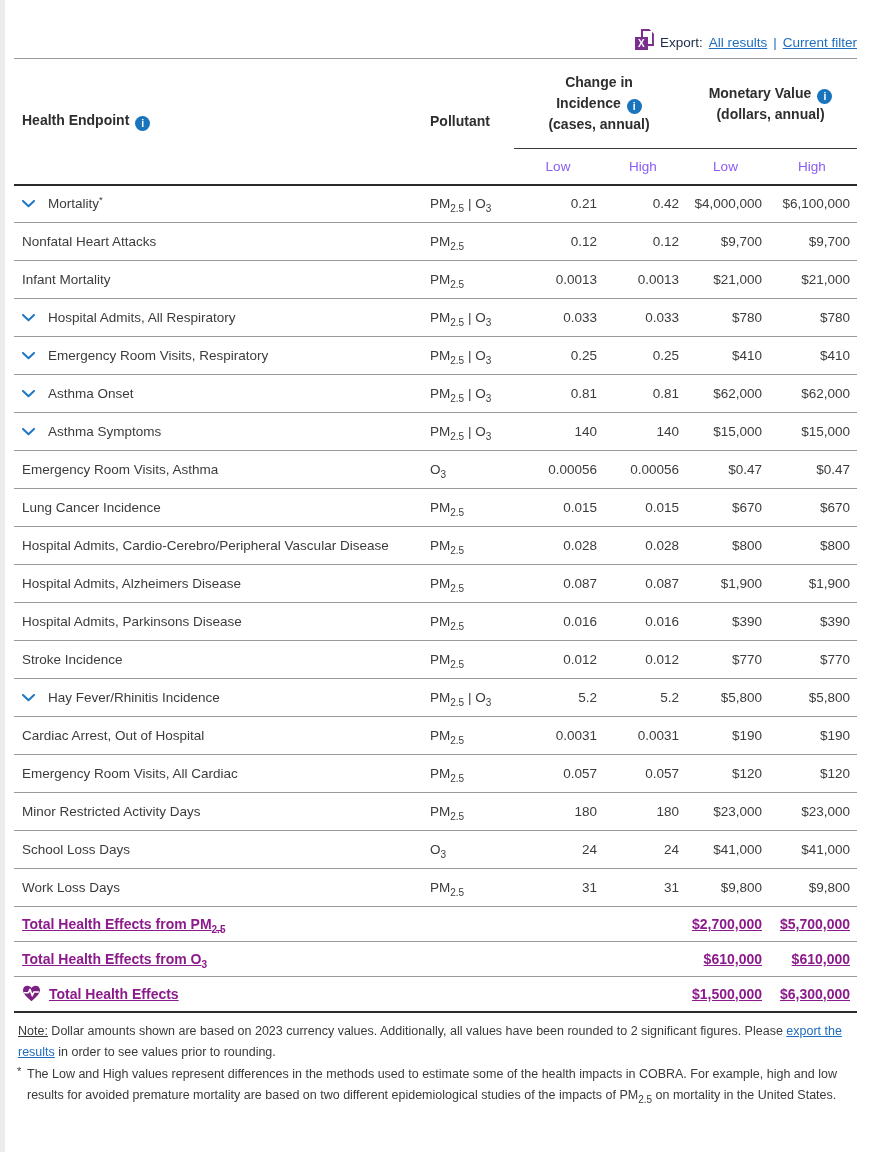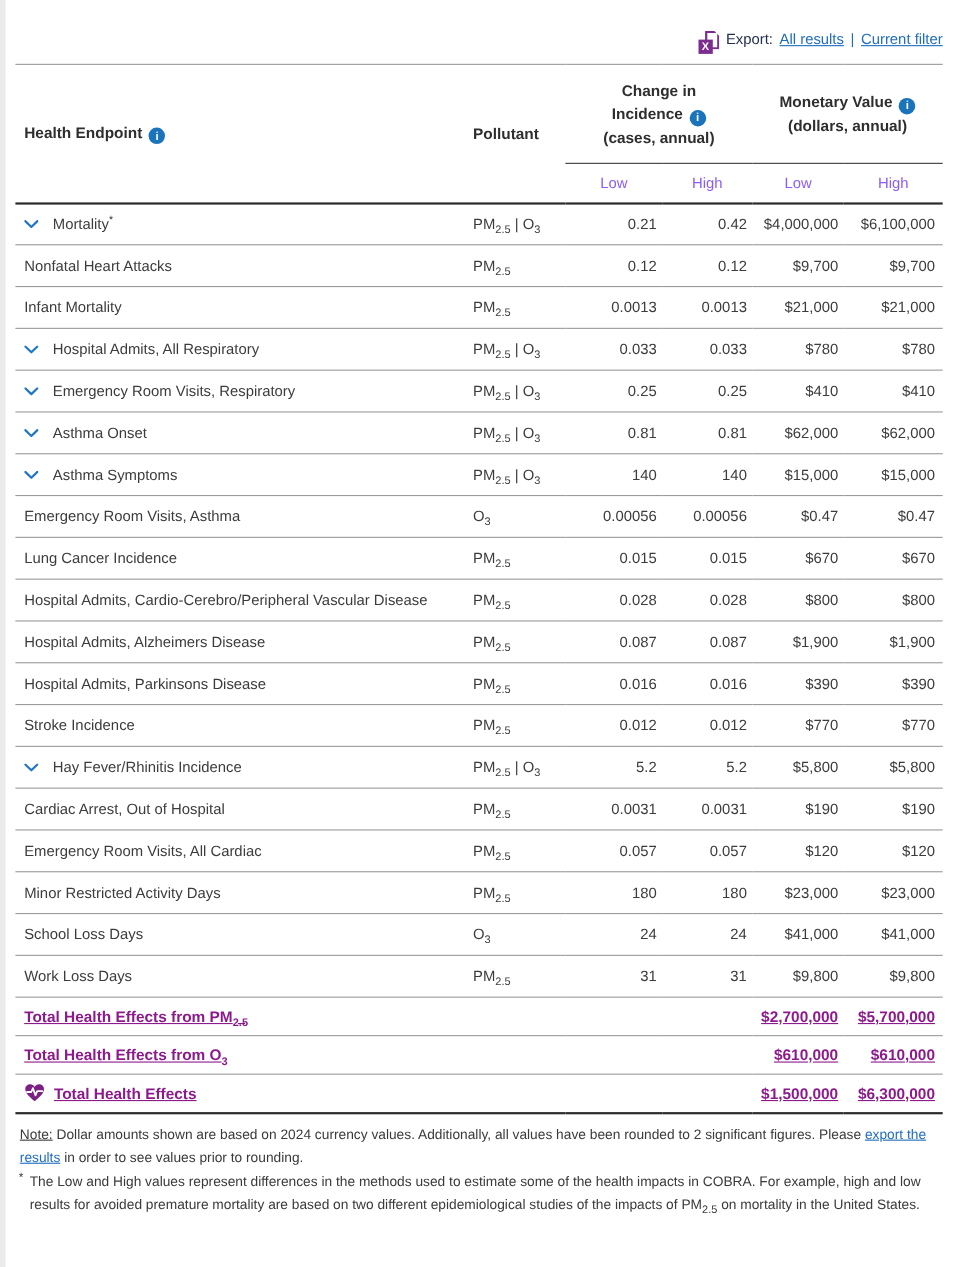--- a/index.html
+++ b/index.html
@@ -8,21 +8,21 @@
     width: 871px; height: 1152px; overflow: hidden; position: relative;
     font-family: "Liberation Sans", "DejaVu Sans", sans-serif;
     color: #3c3c3c;
   }
   .left-strip { position: absolute; left: 0; top: 0; width: 5px; height: 100%; background: #ebebeb; }
   .page { padding: 14px 14px 0 14px; }
 
   .page-title { color: #0c7a82; font-size: 17.5px; font-weight: bold; padding-left: 8px; }
 
   .export-bar {
-    display: flex; justify-content: flex-end; align-items: flex-start; gap: 6px;
+    display: flex; justify-content: flex-end; align-items: flex-end; gap: 6px;
     margin-top: 14px; margin-bottom: 8px; font-size: 13.5px; height: 22px;
   }
   .export-label { color: #22304e; }
   a.link { color: #1f6dbf; text-decoration: underline; cursor: pointer; }
   .export-sep { color: #1f6dbf; }
 
   
   .xls-icon { position: relative; width: 19px; height: 21px; flex: 0 0 auto; }
   .xls-page {
     position: absolute; right: 0; top: 0; width: 13px; height: 17px;
@@ -442,20 +442,20 @@
         </div>
       </td>
       <td class="num">$1,500,000</td>
       <td class="num">$6,300,000</td>
     </tr>
       </tbody>
   </table>
 
   <div class="notes">
     <div class="note1">
-      <span class="note-label">Note:</span><span> Dollar amounts shown are based on 2024 currency values. Additionally, all values have been rounded to 2 significant figures. Please </span><a class="link">export the results</a><span> in order to see values prior to rounding.</span>
+      <span class="note-label">Note:</span><span> Dollar amounts shown are based on 2023 currency values. Additionally, all values have been rounded to 2 significant figures. Please </span><a class="link">export the results</a><span> in order to see values prior to rounding.</span>
     </div>
     <div class="note2">
       <span class="note2-star">*</span><span>The Low and High values represent differences in the methods used to estimate some of the health impacts in COBRA. For example, high and low results for avoided premature mortality are based on two different epidemiological studies of the impacts of PM<sub>2.5</sub> on mortality in the United States.</span>
     </div>
   </div>
 
 </div>
 
 </body></html>

